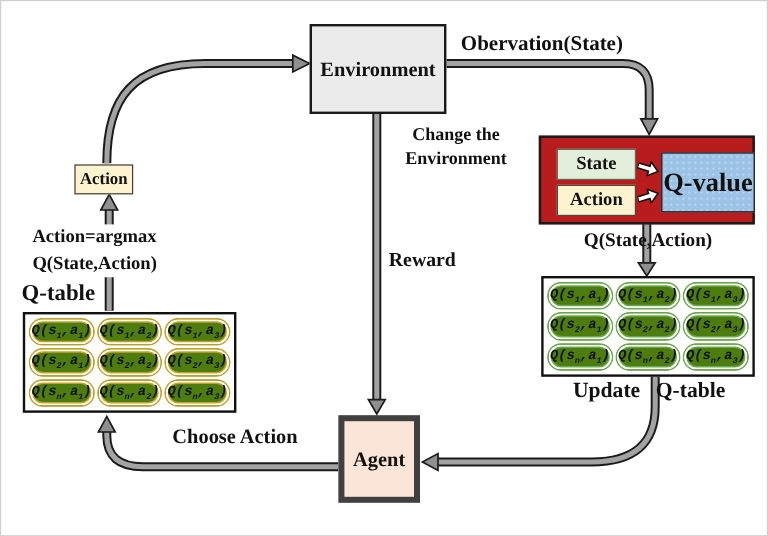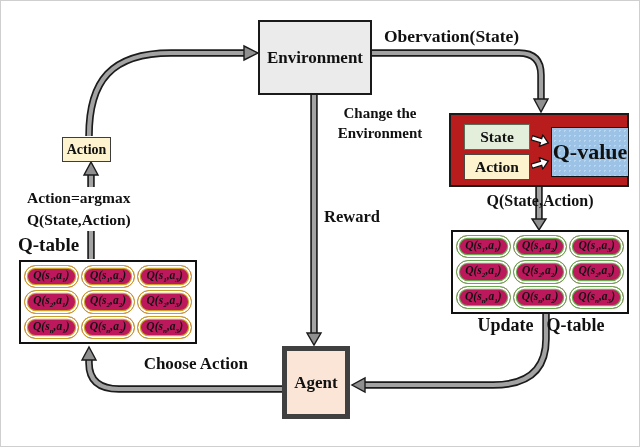--- a/index.html
+++ b/index.html
@@ -30,23 +30,23 @@
   .rel-arrow{position:absolute;left:80px;width:19px;height:13px;}
   #rel-arrow-top{top:19px;transform:rotate(17deg);}
   #rel-arrow-bottom{top:42px;transform:rotate(-17deg);}
   .rel-arrow polygon{fill:#fff;stroke:#111;stroke-width:1.2;}
   #qsa-label{left:458px;top:191px;width:162px;font-size:16px;text-align:center;}
   .qtable{position:absolute;width:178px;height:84px;background:#fff;
           border:2.2px solid #111;box-sizing:border-box;display:grid;
           grid-template-columns:1fr 1fr 1fr;gap:2px;padding:3px;}
   #qtable-right{left:450px;top:229px;}
   #qtable-left{left:18px;top:259px;}
-  .pill{background:#be185d;border-radius:12px;display:flex;align-items:center;
+  .pill{background:#4d7c0f;border-radius:12px;display:flex;align-items:center;
         justify-content:center;font-weight:bold;font-size:11.5px;font-style:italic;
-        box-sizing:border-box;}
+        box-sizing:border-box;font-family:Liberation Mono, monospace;}
   #qtable-left .pill{border:1.6px solid #c9a127;
         box-shadow:inset 0 0 0 1.8px #fff, inset 0 0 0 3px #c9a127;}
   #qtable-right .pill{border:1.6px solid #6aa84f;
         box-shadow:inset 0 0 0 1.8px #fff, inset 0 0 0 3px #6aa84f;}
   .pill sub{font-size:0.62em;font-style:italic;}
   #update-label{left:448px;top:314px;width:184px;font-size:18px;display:flex;
         justify-content:center;gap:13px;align-items:flex-end;}
   #agent-box{left:281px;top:345px;width:68px;height:73px;background:#fbe5d6;
         border:5px solid #404040;font-size:17px;}
   #change-label{left:316px;top:102px;width:126px;font-size:15px;line-height:20px;

